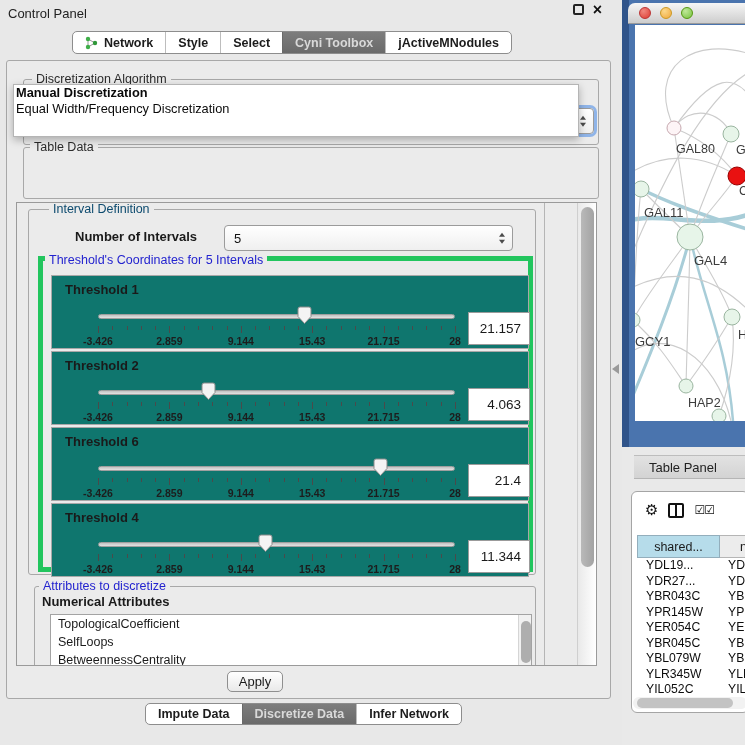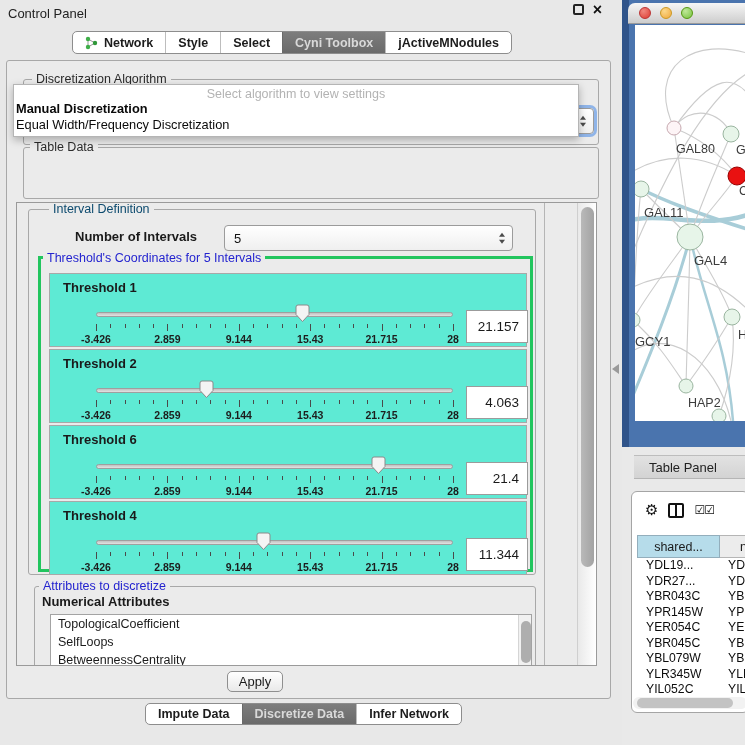--- a/index.html
+++ b/index.html
@@ -47,22 +47,22 @@
   #viewport { left:16px; top:202px; width:581px; height:464px; border:1px solid #9a9a9a; background:#ebebeb; overflow:hidden; }
   #content-edge { position:absolute; left:527px; top:0; width:1px; height:464px; background:#b5b5b5; }
   #vscroll { position:absolute; left:560px; top:0; width:19px; height:462px; background:linear-gradient(to right,#e9e9e9,#ffffff); border-left:1px solid #cfcfcf; }
   #vscroll .thumb-v { position:absolute; left:2.5px; top:4px; width:13px; height:360px; background:linear-gradient(to right,#b9b9b9,#a3a3a3); border-radius:7px; }
 
   
   #interval-group { left:11px; top:6px; width:508px; height:366px; }
   #noi-label { position:absolute; left:46px; top:19px; font-size:13px; font-weight:700; }
   #noi-combo { left:195px; top:15px; width:289px; }
 
-  #thresh-group { position:absolute; left:9px; top:46px; width:495px; height:316px; border:3px solid #22c55e; }
-  .tpanel { position:absolute; left:8px; width:478px; height:74px; border:1px solid #a8a8a8; background:#5eead4; }
+  #thresh-group { position:absolute; left:9px; top:46px; width:495px; height:316px; border:5px solid #22c55e; }
+  .tpanel { position:absolute; left:8px; width:478px; height:74px; border:1px solid #a8a8a8; background:#0f766e; }
   .tlabel { position:absolute; left:13px; top:6px; font-size:13px; font-weight:700; }
   .srow { position:absolute; left:40px; top:30px; width:370px; height:42px; }
   .track { position:absolute; left:6px; right:7px; top:8px; height:5px; background:linear-gradient(#c2c2c2,#e2e2e2); border:1px solid #9f9f9f; border-radius:3px; }
   .tick { position:absolute; width:1px; background:#4a4a4a; top:20px; }
   .tick.minor { height:4px; }
   .tick.major { height:7px; }
   .tklabel { position:absolute; top:29px; transform:translateX(-50%); font-size:10.5px; font-weight:700; color:#1d1d1d; white-space:nowrap; }
   .sthumb { position:absolute; top:0; }
   .tvalue { position:absolute; left:416px; top:36px; width:62px; height:33px; background:#fff; border:1px solid #9b9b9b; font-size:13.5px; display:flex; align-items:center; justify-content:flex-end; padding-right:8px; }
 
@@ -161,21 +161,20 @@
         </span>
     </div>
   </div>
 
   <div class="groupbox" style="left:16px;top:86px;width:576px;height:52px;">
     <span class="legend dark" style="left:6px;">Table Data</span>
   </div>
 </div>
 
 <div class="abs" id="algo-popup">
-  <div class="hint">Select algorithm to view settings</div>
   <div class="item b">Manual Discretization</div>
   <div class="item">Equal Width/Frequency Discretization</div>
 </div>
 
 <div class="abs" id="viewport">
   <div id="content-edge"></div>
 
   <div class="groupbox" id="interval-group">
     <span class="legend green" style="left:20px;">Interval Definition</span>
     <span id="noi-label">Number of Intervals</span>

